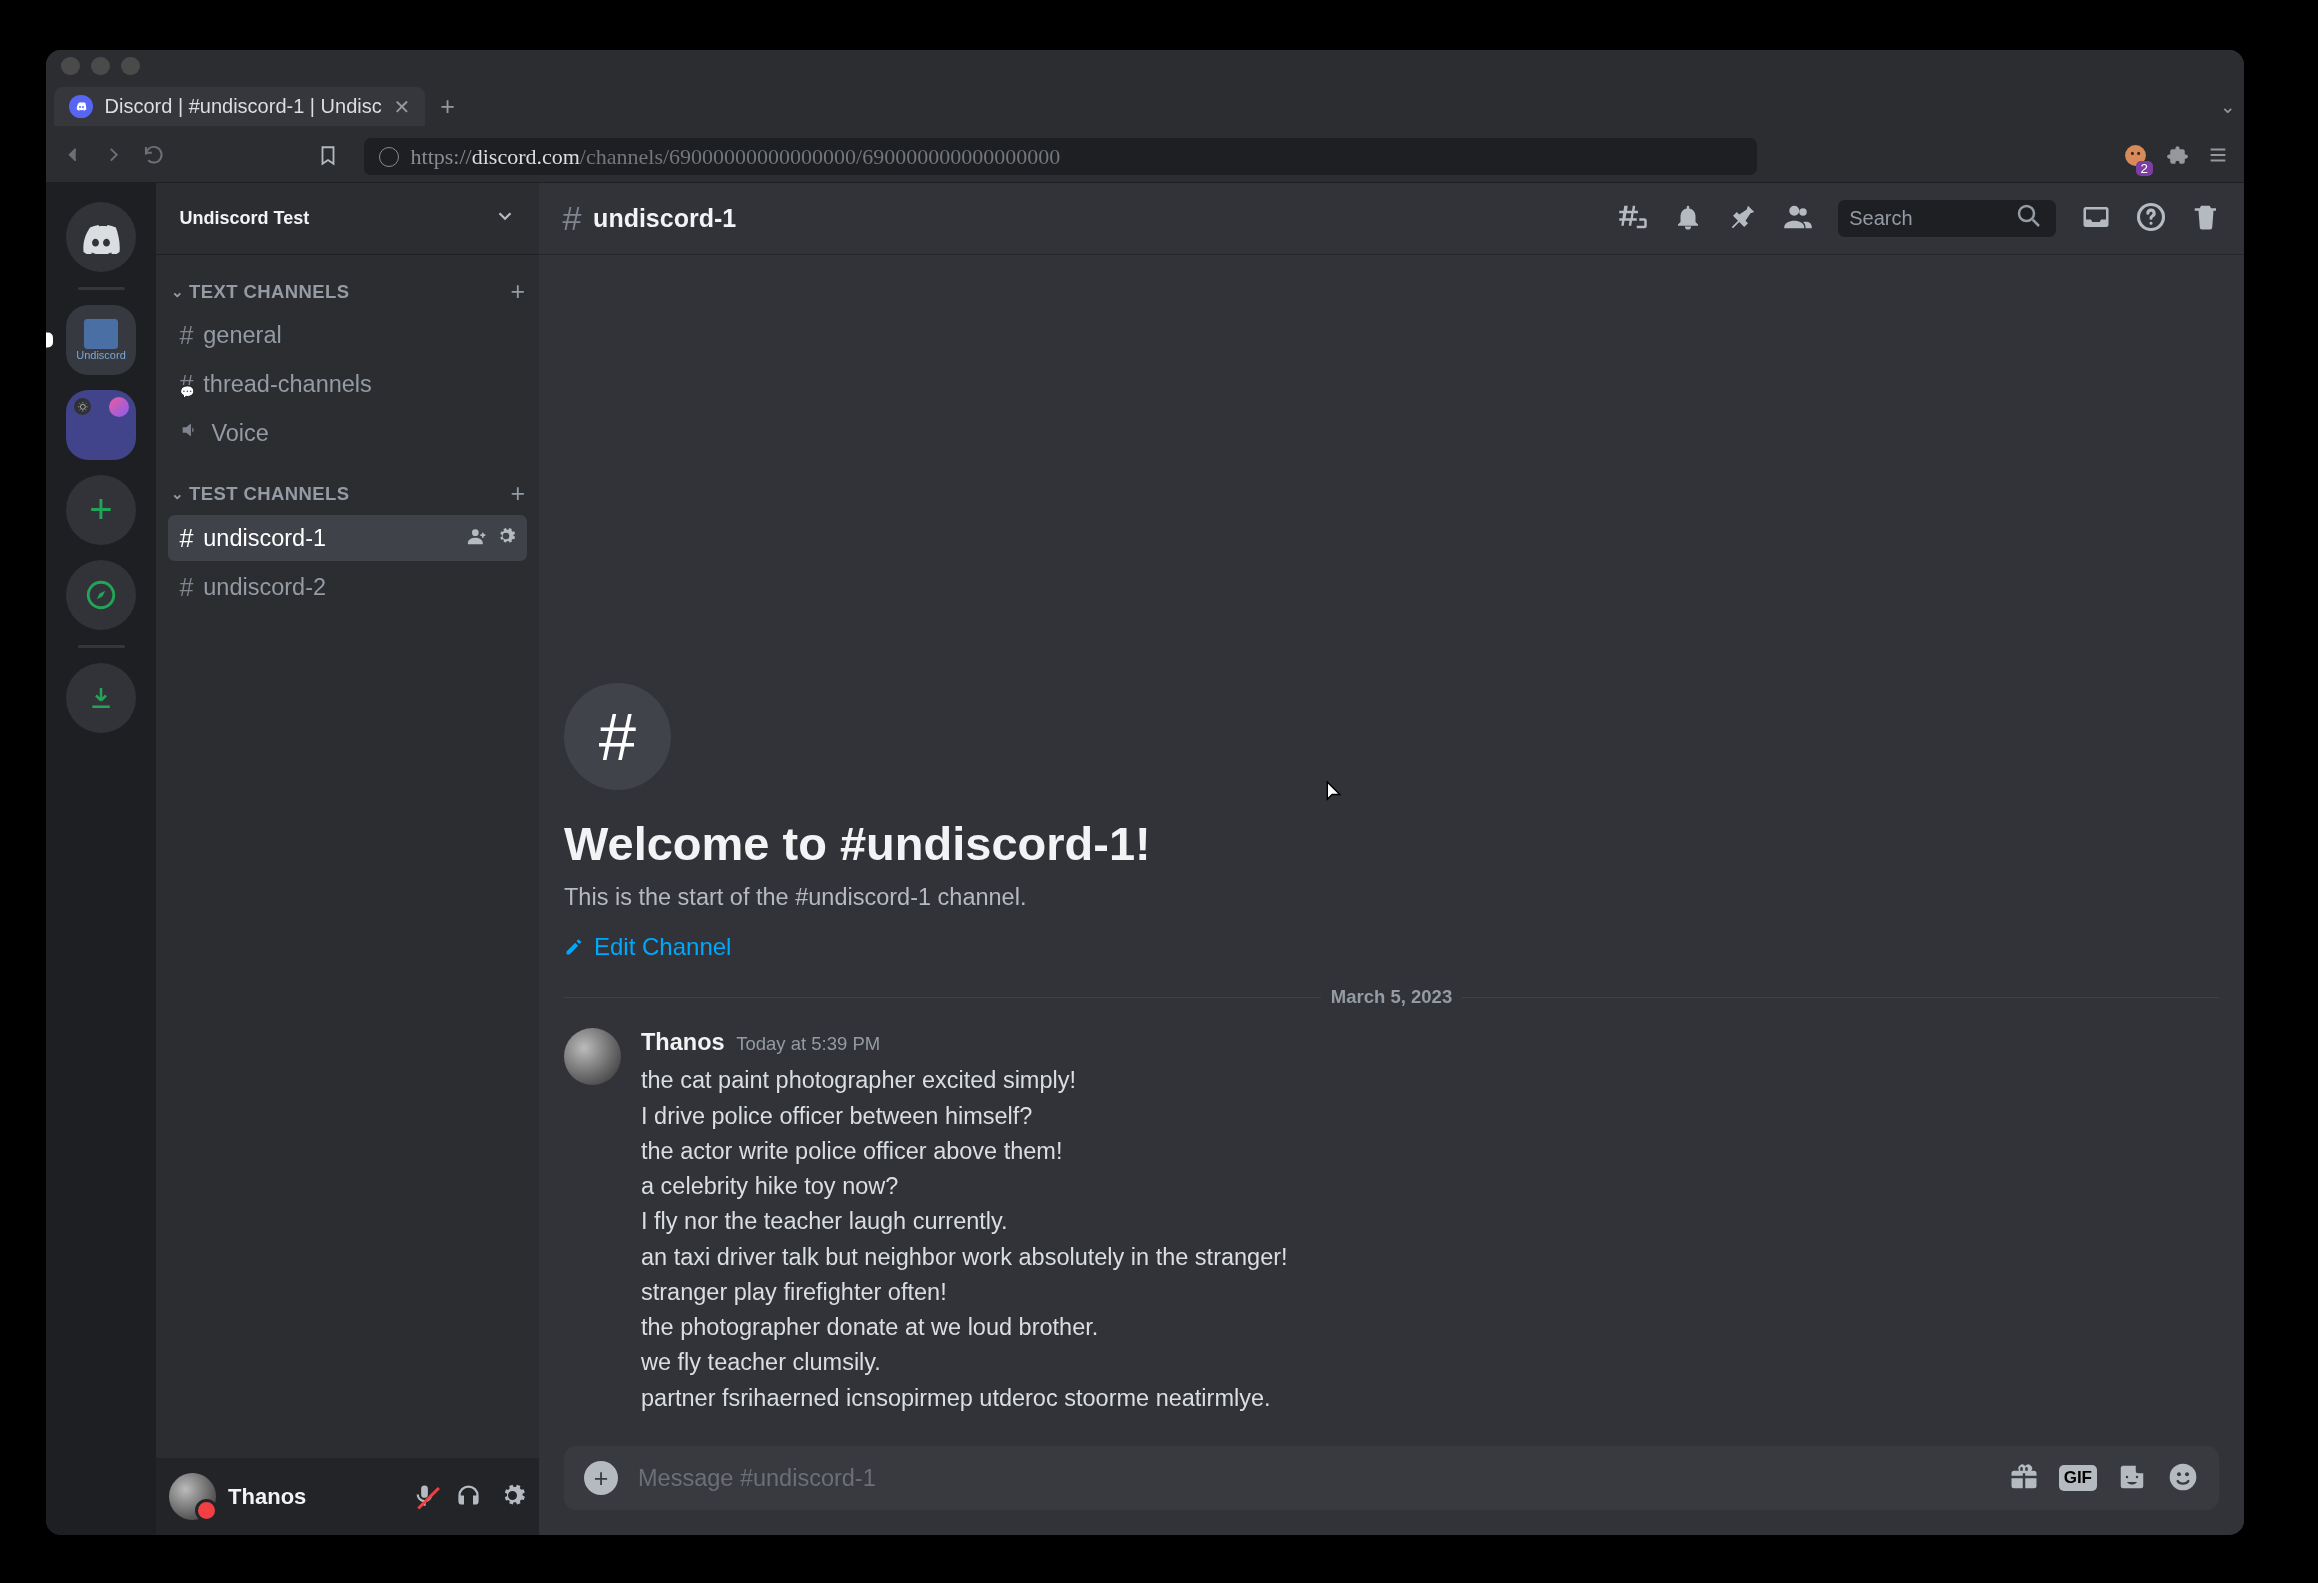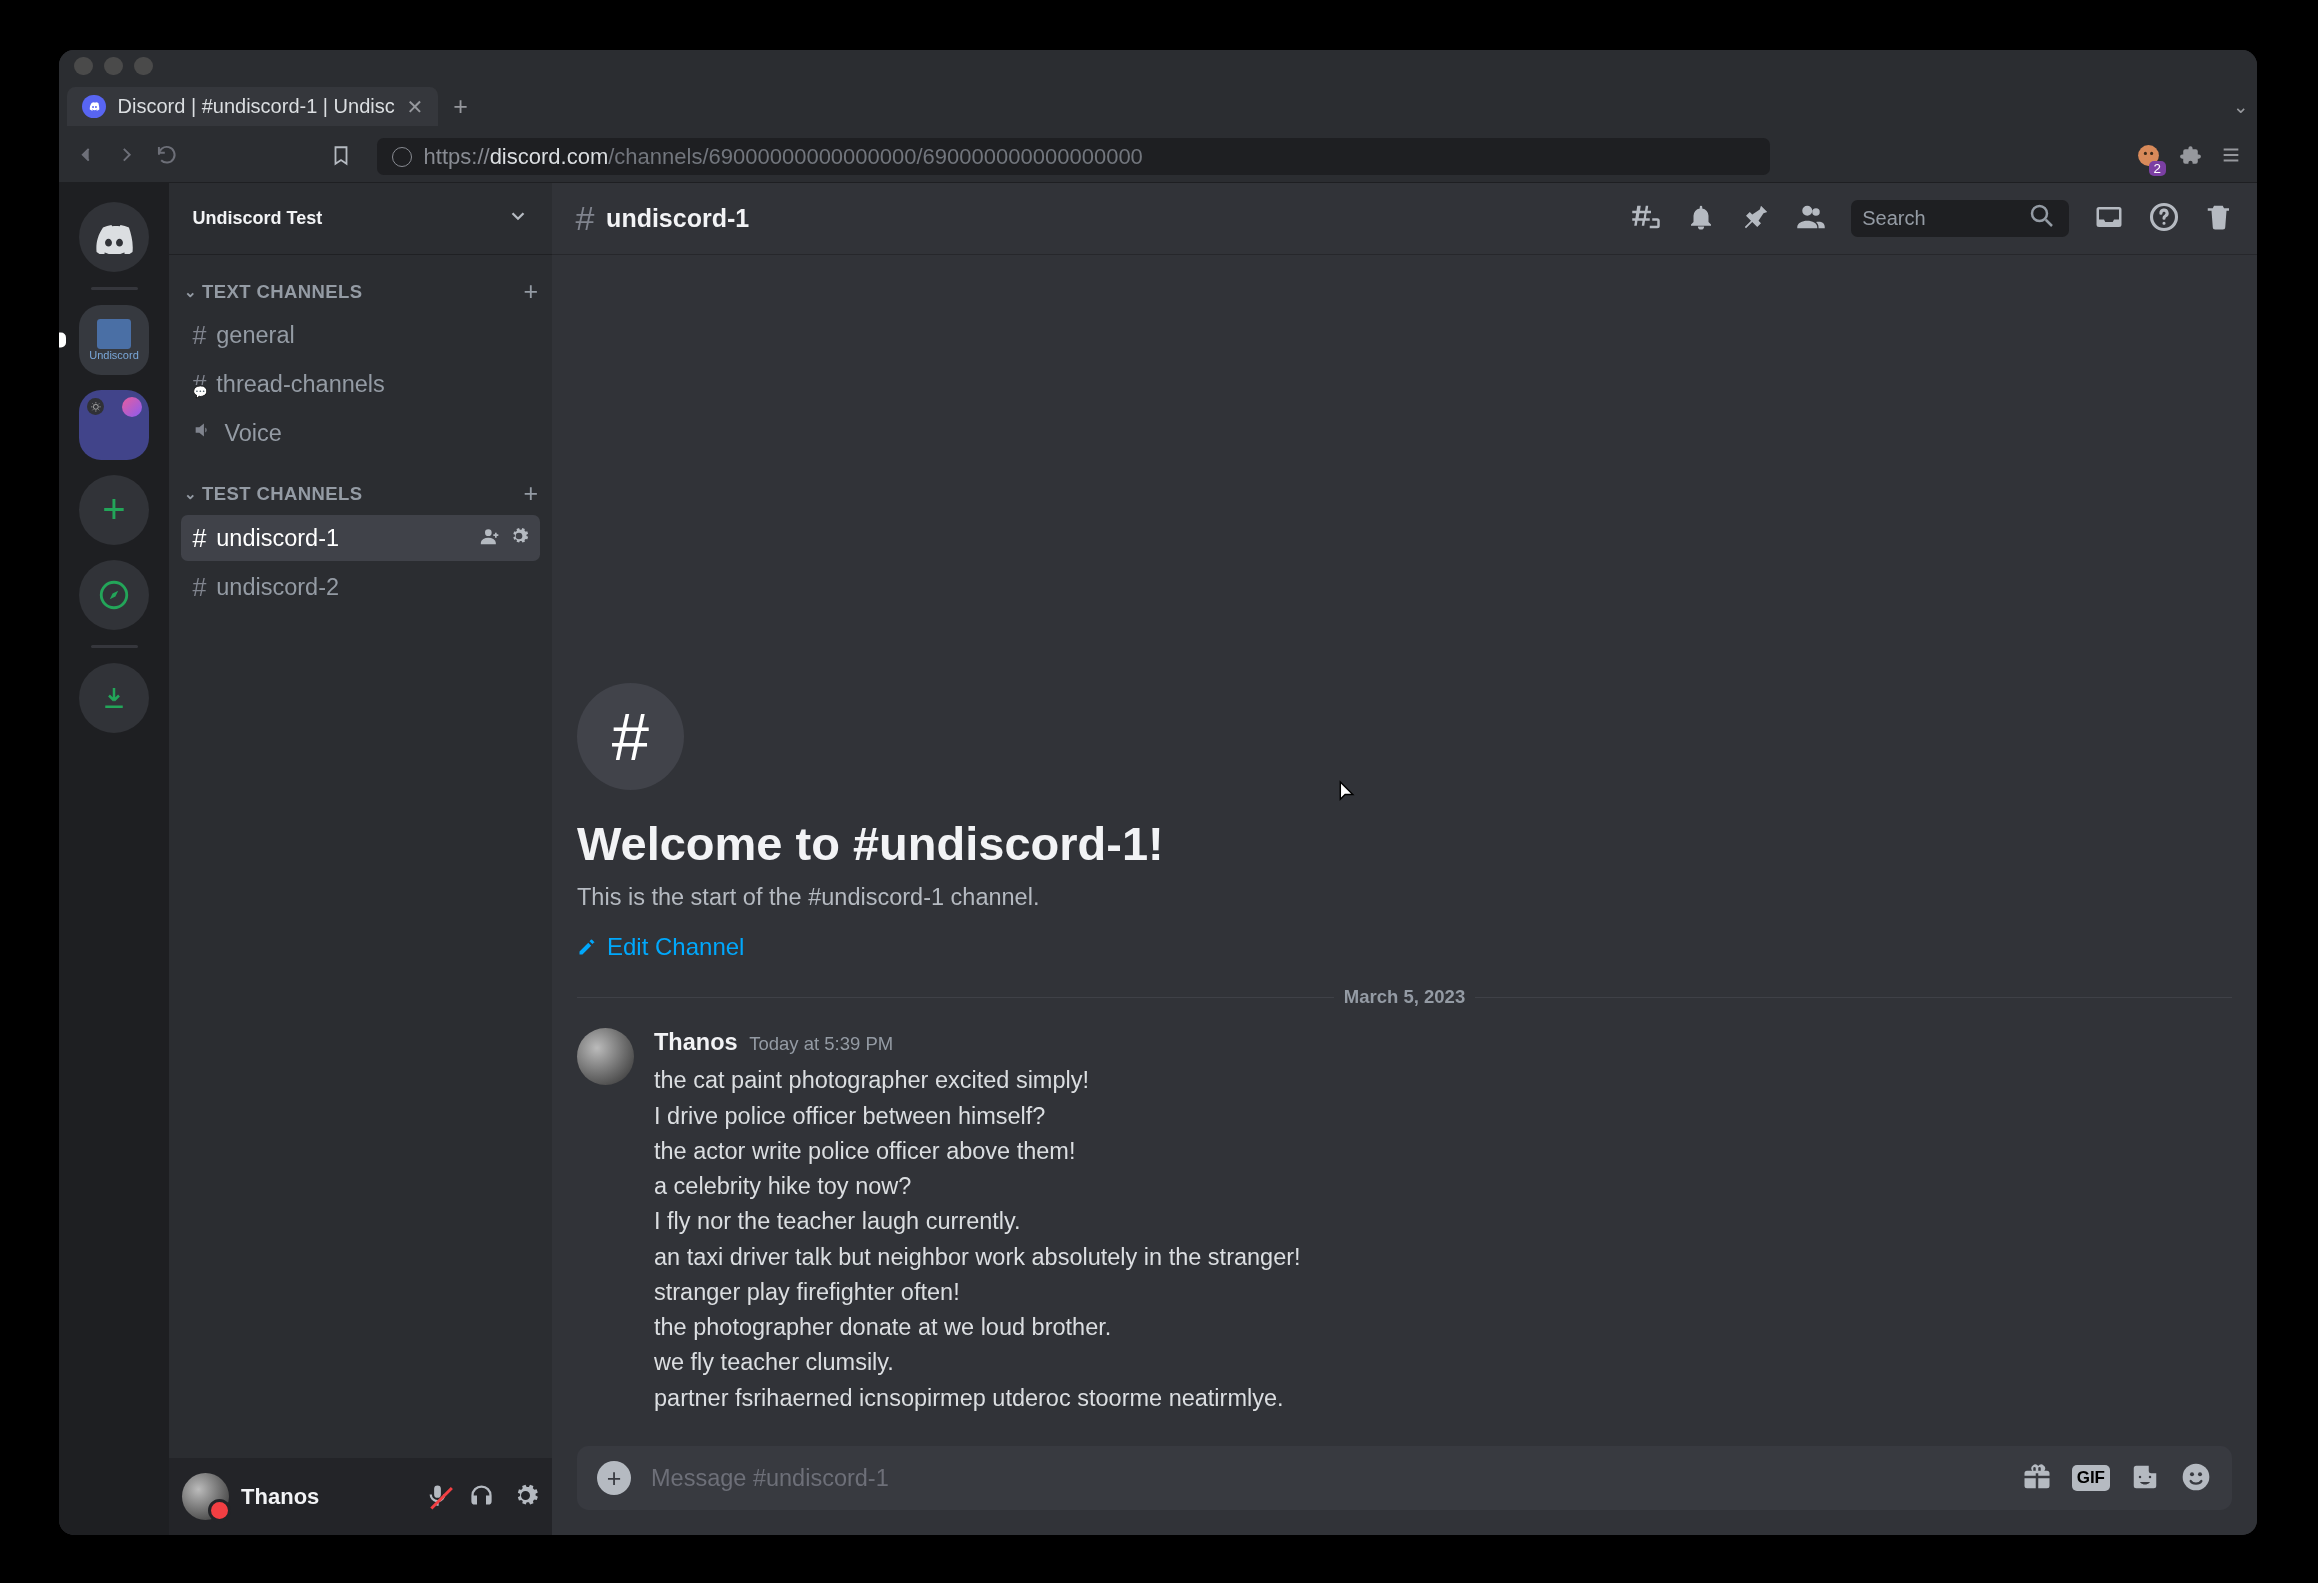--- a/index.html
+++ b/index.html
@@ -7,21 +7,21 @@
   font-family: -apple-system, BlinkMacSystemFont, "Segoe UI", Helvetica, Arial, sans-serif;
   background: #000;
   width: 2319px;
   height: 1584px;
   overflow: hidden;
   transform-origin: top left;
 }
 .window {
   position: absolute;
   top: 50px;
-  left: 59px;
+  left: 46px;
   width: 2198px;
   height: 1485px;
   background: #313338;
   border-radius: 15px;
   overflow: hidden;
   box-shadow: 0 0 0 0.8px rgba(0,0,0,.3);
 }
 .titlebar {
   height: 32px;
   background: #2b2d31;
@@ -72,20 +72,21 @@
   flex: 0 0 1393px;
   background: #1e1f22;
   height: 37px;
   border-radius: 6.7px;
   display: flex;
   align-items: center;
   padding: 0 15px;
   gap: 11.7px;
   color: #888b92;
   font-size: 22px;
+  font-family: Liberation Serif, serif;
 }
 .globe { width:20px; height:20px; border:1.7px solid #888b92; border-radius:50%; position:relative;}
 .url-proto { color:#888b92; }
 .url-host { color:#dbdee1; }
 .url-path { color:#72767d; }
 .ext-area { margin-left:auto; display:flex; gap:17px; align-items:center; color:#96989d;}
 .ext-badge { position:relative; }
 .ext-badge .count { position:absolute; bottom:-5px; right:-5px; background:#7b3fa3; color:#fff; font-size:13.4px; padding:0 5px; border-radius:5px;}
 .app {
   display: flex;

